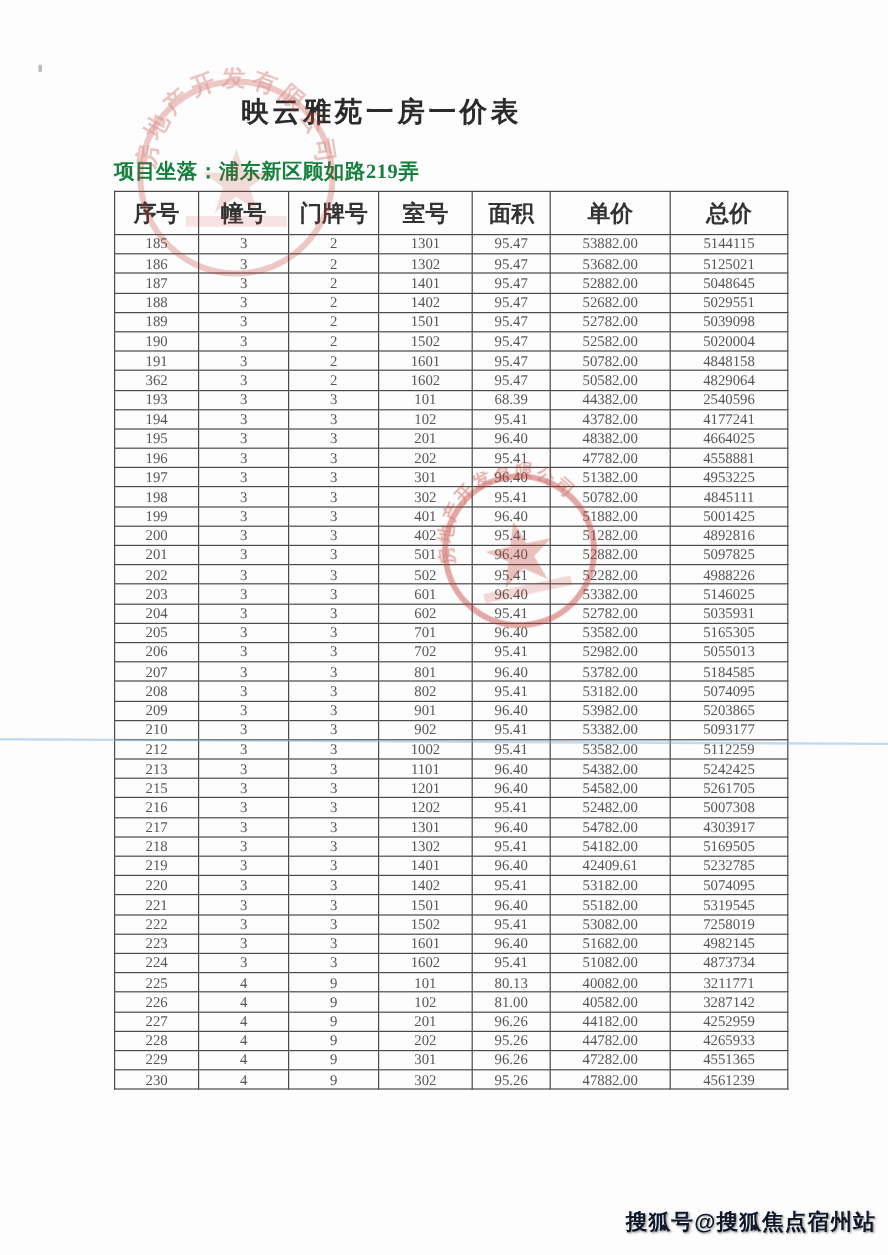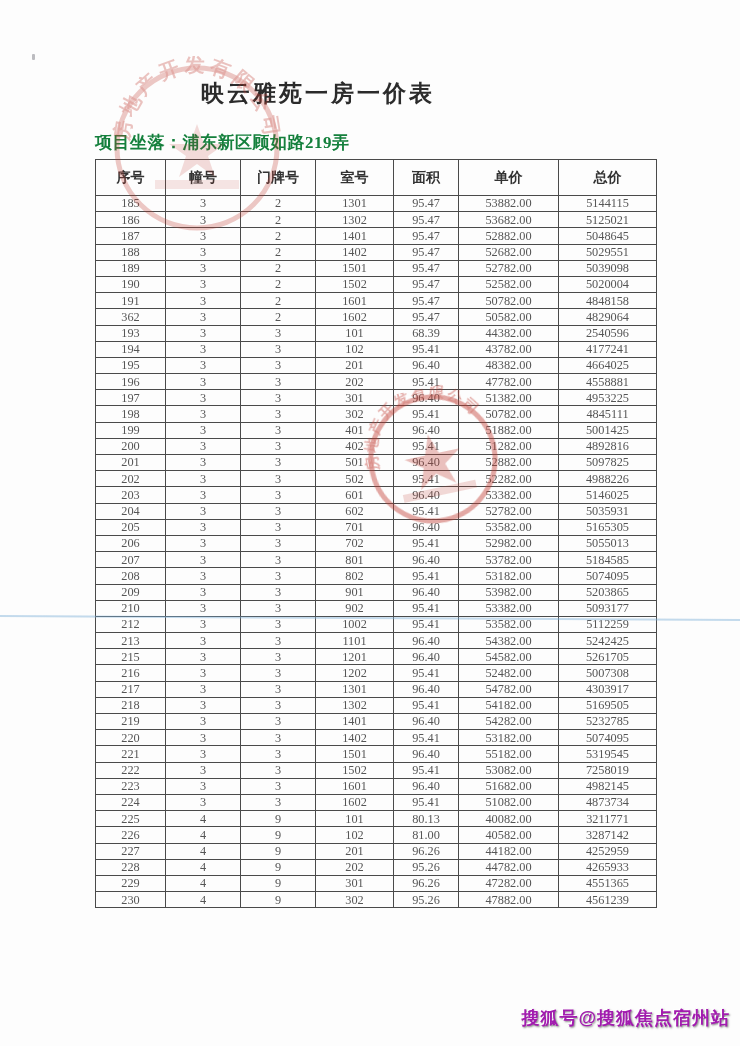--- a/index.html
+++ b/index.html
@@ -20,42 +20,42 @@
   table.price{
     position:absolute;left:95px;top:159px;width:561px;
     border-collapse:collapse;table-layout:fixed;
     font-family:"Liberation Serif","DejaVu Serif",serif;
   }
   table.price th, table.price td{
     border:1.4px solid #4a4a4a;text-align:center;vertical-align:middle;
     padding:0;overflow:hidden;white-space:nowrap;
   }
   table.price thead th{
-    height:35px;font-size:14px;font-weight:bold;color:#333;
+    height:35px;font-size:19px;font-weight:bold;color:#333;
     background:rgba(255,255,255,.0);
   }
   table.price tbody td{
     height:15.2px;font-size:12.3px;color:#565656;line-height:1;
   }
   
   .scan-line{
     position:absolute;left:0;top:617px;width:740px;height:2px;
     background:rgba(125,175,215,.45);transform:rotate(.3deg);
   }
   .scan-speck{
     position:absolute;left:32px;top:54px;width:3px;height:6px;
     background:#9a9aa0;opacity:.65;border-radius:1px;
   }
   .stamp{position:absolute;pointer-events:none;}
   .stamp-top{left:105px;top:56px;width:184px;height:184px;opacity:.5;filter:blur(.4px);}
   .stamp-mid{left:362px;top:388px;width:142px;height:142px;opacity:.62;filter:blur(.5px);transform:rotate(-12deg);}
   .watermark{
     position:absolute;right:10px;top:1006px;
     font-size:18px;font-weight:bold;letter-spacing:1px;
-    color:#a21caf;
+    color:#0f172a;
     text-shadow:-1px -1px 0 #ffffff,1px 1px 2px #7d7d7d;
     font-family:"Liberation Sans","DejaVu Sans",sans-serif;
   }
 </style>
 </head>
 <body>
 
 <div class="page">
 
   <div class="scan-speck"></div>
@@ -373,21 +373,21 @@
           <td>95.41</td>
           <td>54182.00</td>
           <td>5169505</td>
         </tr>
         <tr>
           <td>219</td>
           <td>3</td>
           <td>3</td>
           <td>1401</td>
           <td>96.40</td>
-          <td>54282.00</td>
+          <td>42409.61</td>
           <td>5232785</td>
         </tr>
         <tr>
           <td>220</td>
           <td>3</td>
           <td>3</td>
           <td>1402</td>
           <td>95.41</td>
           <td>53182.00</td>
           <td>5074095</td>

